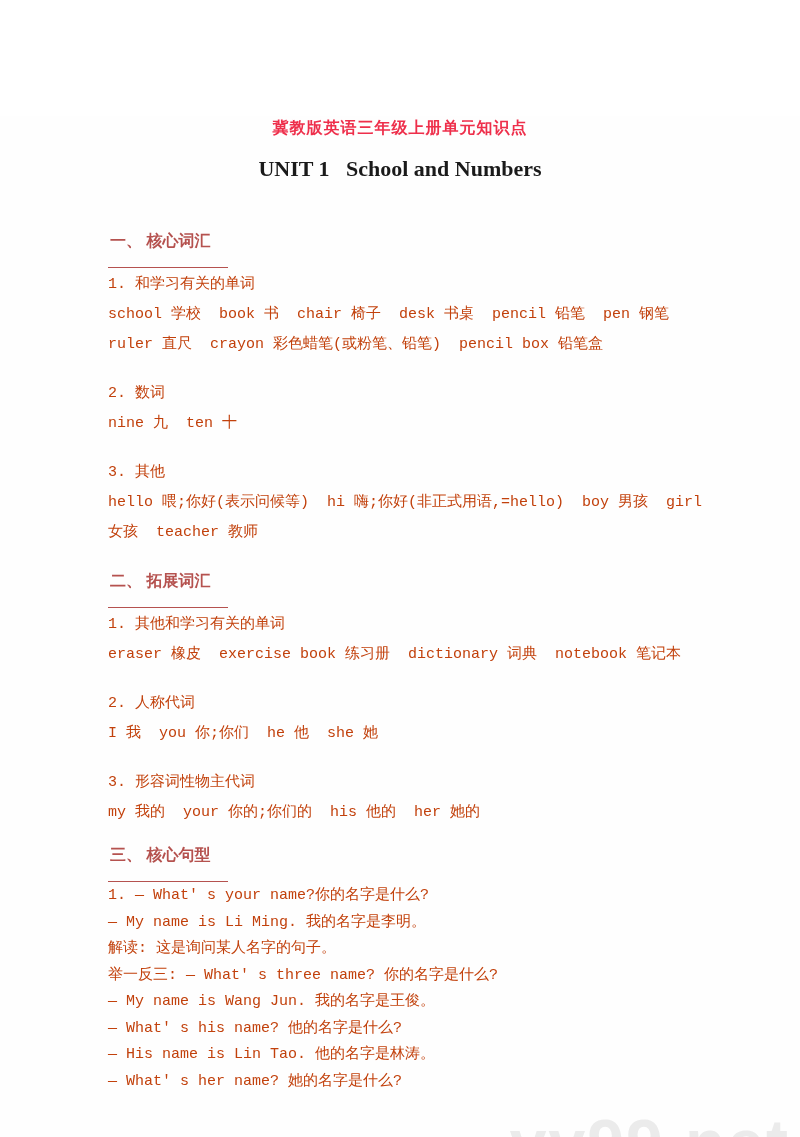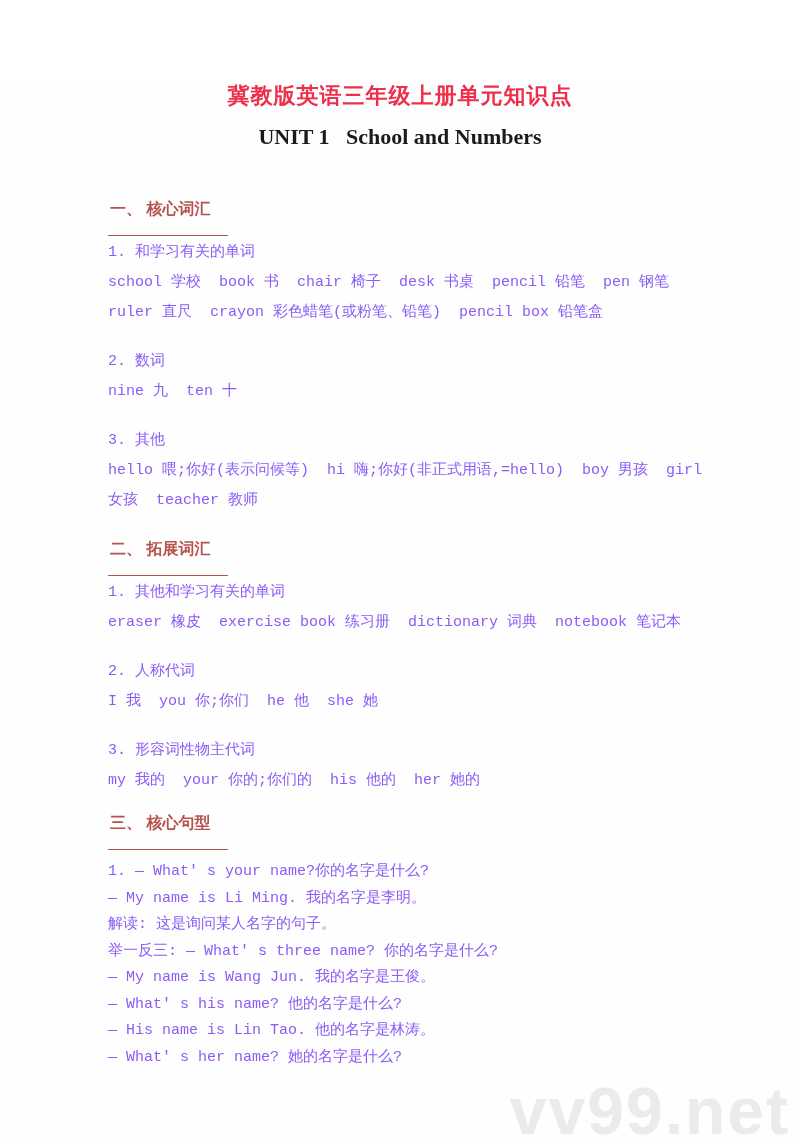--- a/index.html
+++ b/index.html
@@ -6,23 +6,23 @@
   html, body { width: 800px; height: 1137px; }
   body {
     position: relative;
     background: #ffffff;
     font-family: "Liberation Sans", sans-serif;
     color: #3d3d3d;
     overflow: hidden;
   }
   .page { position: relative; width: 800px; height: 1137px; background: #fefefe; }
   .header-title {
-    margin-top: 84px;
+    margin-top: 116px;
     text-align: center;
-    font-size: 22px;
+    font-size: 16px;
     font-weight: bold;
     line-height: 24px;
     color: #ee2f4b;
     letter-spacing: 1px;
     font-family: "Liberation Sans", sans-serif;
   }
   .unit-title {
     margin-top: 14px;
     text-align: center;
     font-size: 22px;
@@ -51,24 +51,24 @@
   .sec-1 { margin-top: 46px; }
   .sec-2 { margin-top: 22px; }
   .sec-3 { margin-top: 16px; }
   .block { margin-top: 0; }
   .block + .block { margin-top: 19px; }
   .section-heading + .block { margin-top: 2px; }
   .tline {
     font-family: "Liberation Mono", "DejaVu Sans Mono", monospace;
     font-size: 15px;
     line-height: 30px;
-    color: #8b5cf6;
+    color: #c2410c;
     white-space: pre-wrap;
   }
-  .sentences { margin-top: 9px; }
+  .sentences { margin-top: 1px; }
   .sentences .tline { line-height: 26.5px; }
   .watermark {
     position: absolute;
     top: 994px;
     right: 10px;
     font-family: "Liberation Sans", sans-serif;
     font-weight: bold;
     font-size: 66px;
     line-height: 66px;
     color: #ebebeb;

